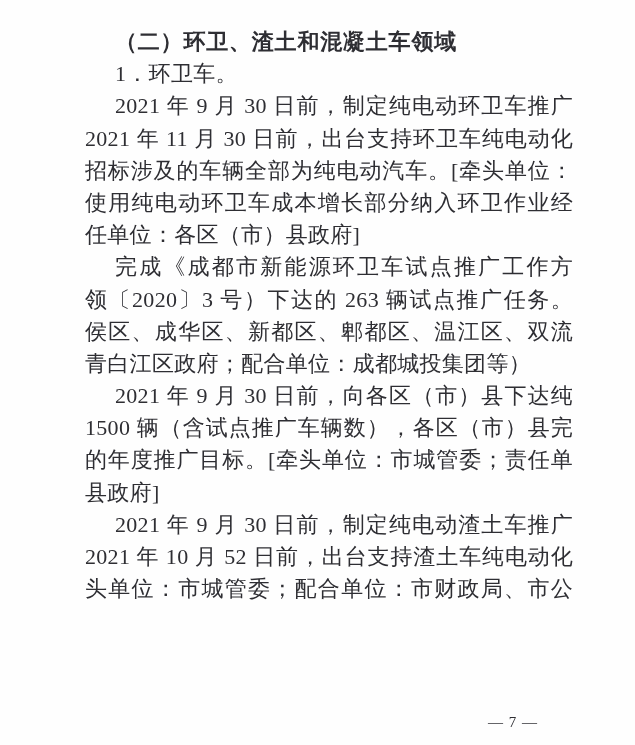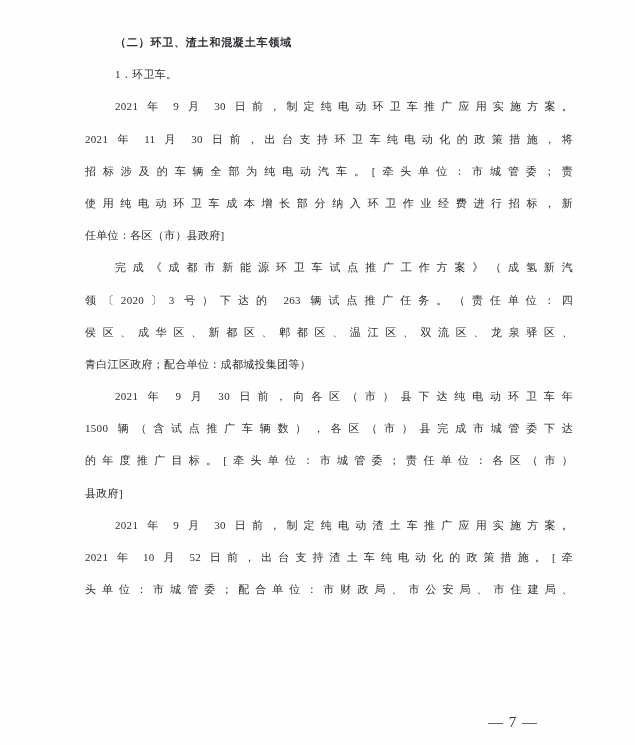--- a/index.html
+++ b/index.html
@@ -21,21 +21,21 @@
   }
   .content {
     position: absolute;
     top: 26px;
     left: 85px;
     width: 488px;
   }
   .line {
     height: 32.2px;
     line-height: 32.2px;
-    font-size: 11px;
+    font-size: 22px;
     letter-spacing: 0.3px;
     white-space: normal;
     overflow: hidden;
     text-align: left;
   }
   .line.fill {
     text-align: justify;
     text-align-last: justify;
   }
   .line.indent {

